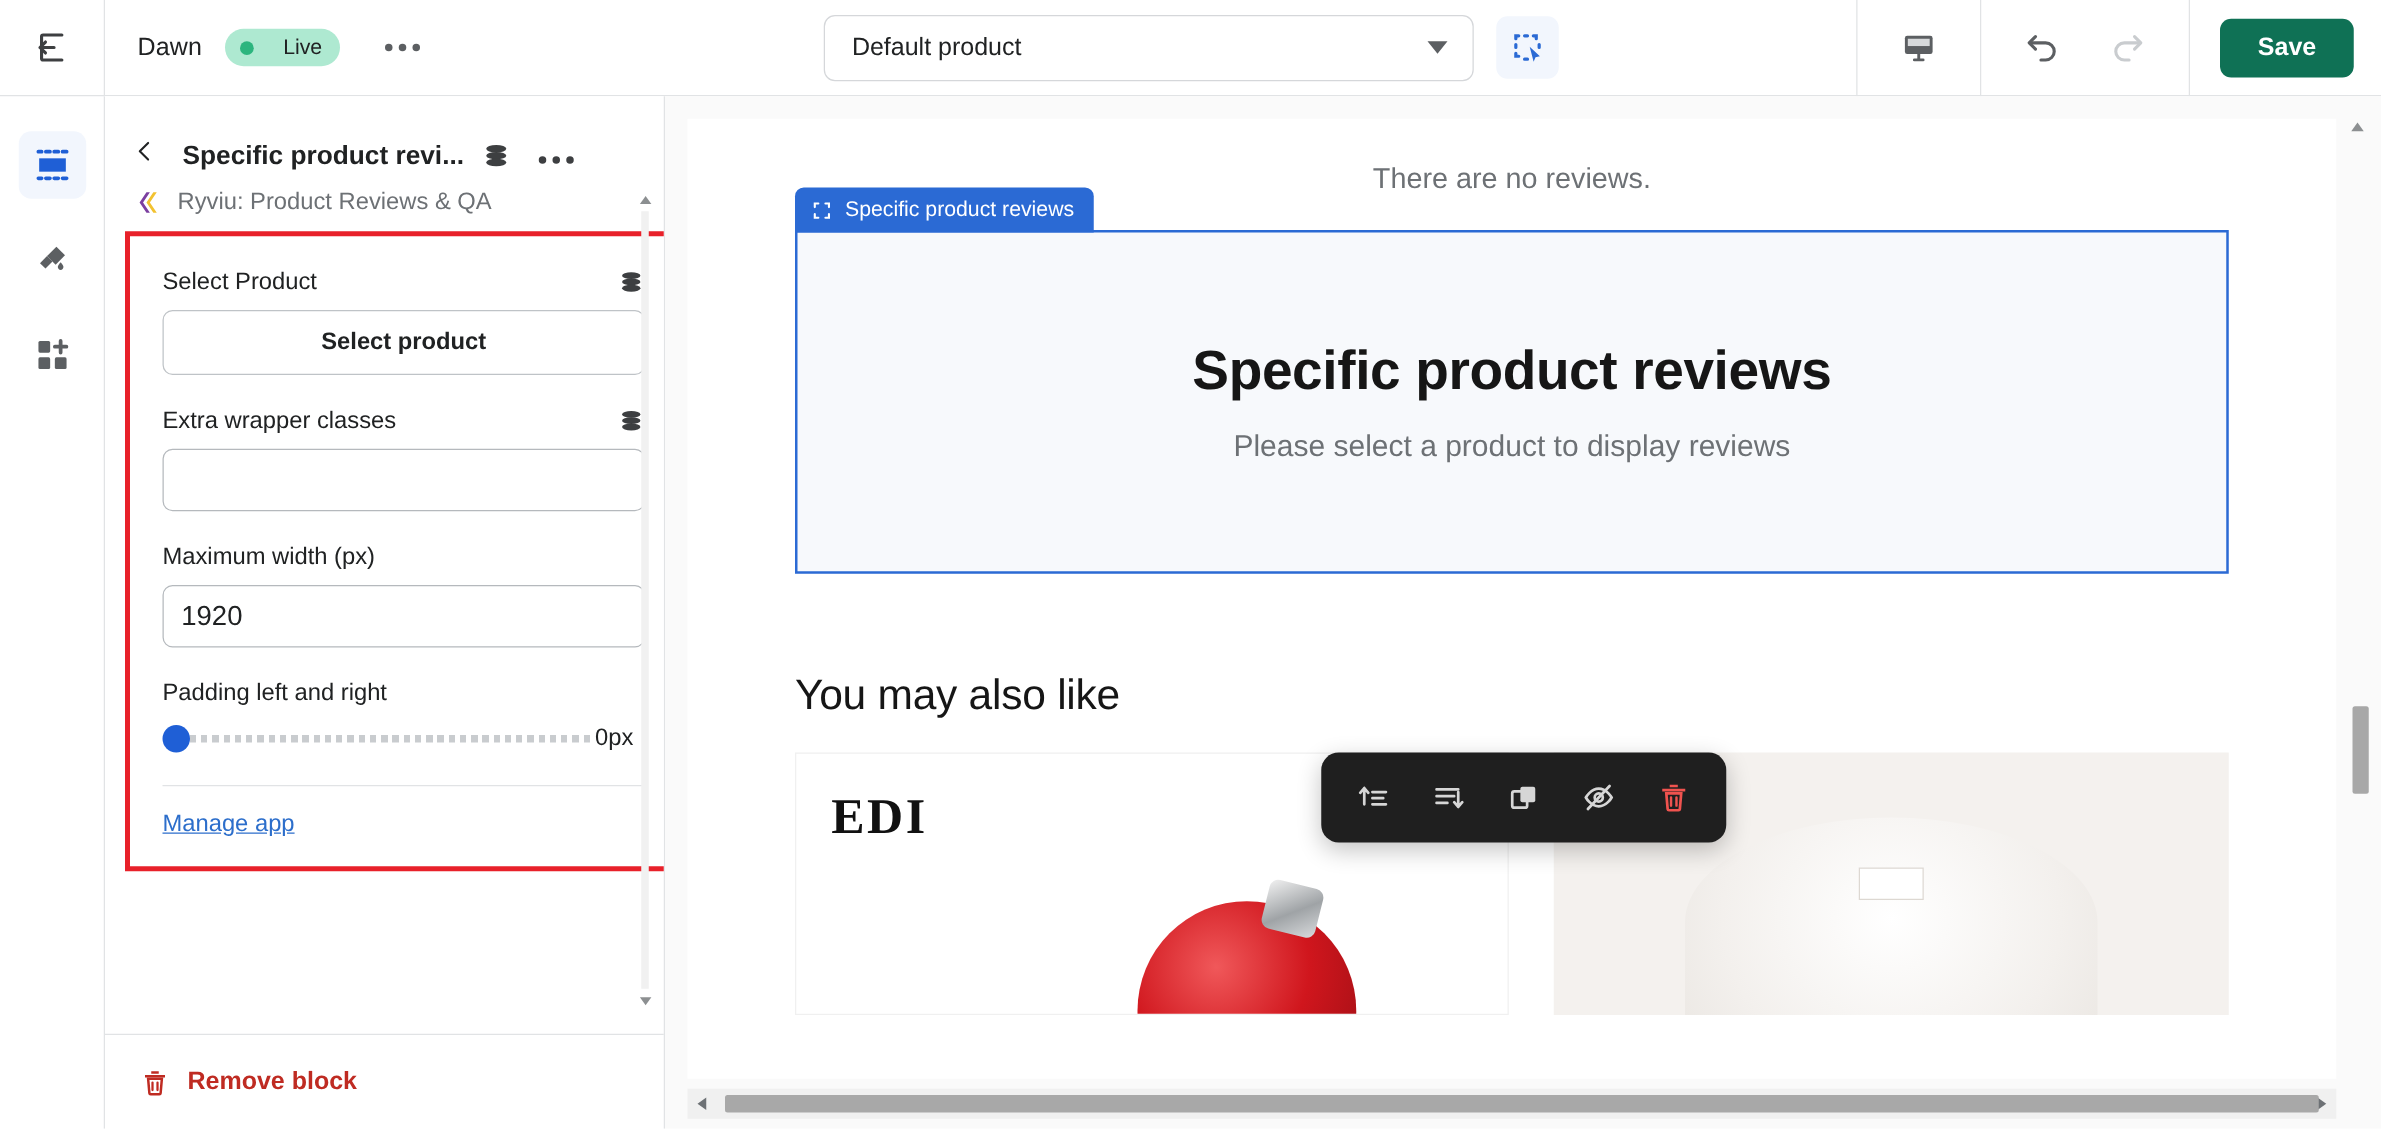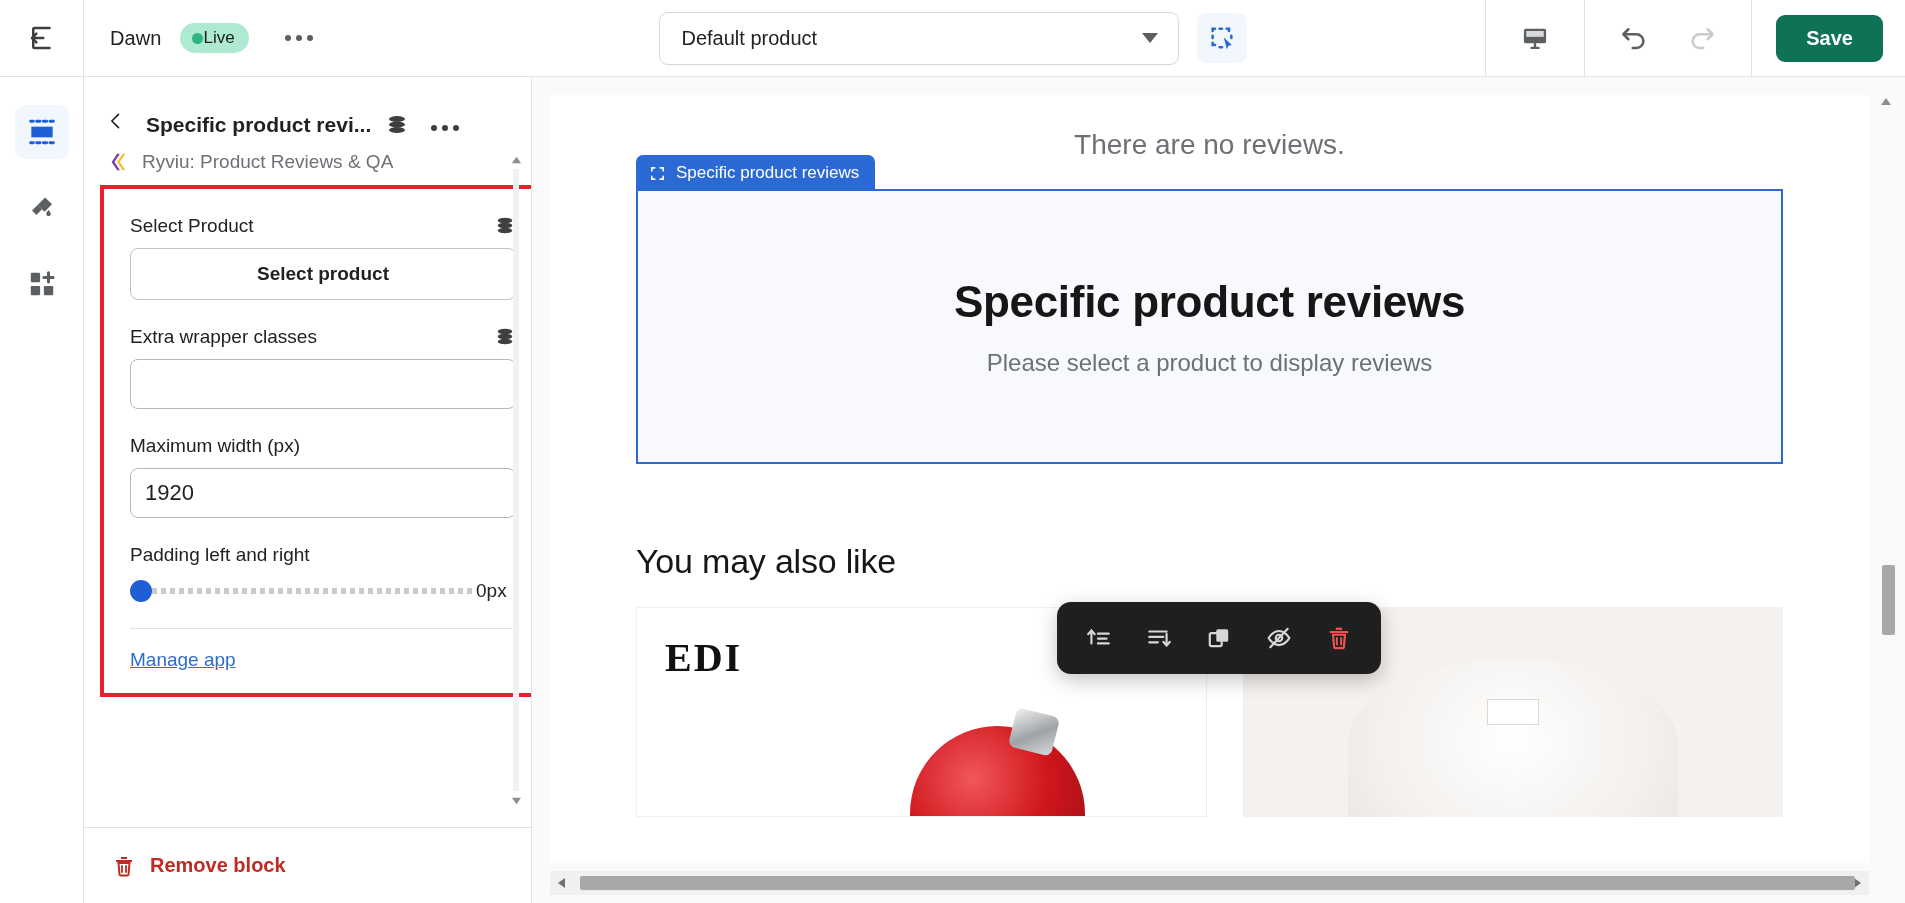--- a/index.html
+++ b/index.html
@@ -22,21 +22,21 @@
   }
   .tb-exit {
     width: 84px; height: 77px;
     display: flex; align-items: center; justify-content: center;
     border-right: 1px solid #e1e3e5;
     cursor: pointer;
   }
   .tb-left { display: flex; align-items: center; gap: 18px; padding-left: 26px; }
   .theme-name { font-size: 20px; color: #202223; letter-spacing: .1px; }
   .live-badge {
-    display: inline-flex; align-items: center; gap: 1px;
+    display: inline-flex; align-items: center; gap: 24px;
     background: #aee9d1; color: #202223;
     border-radius: 28px; padding: 5px 14px 5px 12px;
     font-size: 17px;
   }
   .live-dot { width: 11px; height: 11px; border-radius: 50%; background: #2cb57e; display:inline-block; }
   .dots-btn {
     display: flex; align-items: center; justify-content: center;
     gap: 5px; padding: 8px 10px; border-radius: 8px; cursor: pointer;
     margin-left: 8px;
   }
@@ -186,21 +186,21 @@
   
   .preview-wrap {
     flex: 1; background: #fafafa; position: relative;
     display: flex; flex-direction: column; min-width: 0;
   }
   .preview-canvas {
     position: absolute; left: 18px; right: 36px; top: 18px; bottom: 40px;
     background: #fff; overflow: hidden;
   }
   .no-reviews {
-    text-align: center; font-size: 28px; color: #6d7175;
+    text-align: center; font-size: 23px; color: #6d7175;
     padding-top: 34px;
   }
   .block-wrap { position: relative; margin: 28px 86px 0 86px; }
   .block-badge {
     position: absolute; top: -34px; left: 0;
     background: #2b6ad4; color: #fff;
     font-size: 17px; border-radius: 7px 7px 0 0;
     padding: 8px 16px 8px 13px;
     display: flex; align-items: center; gap: 10px;
     cursor: pointer; white-space: nowrap;

